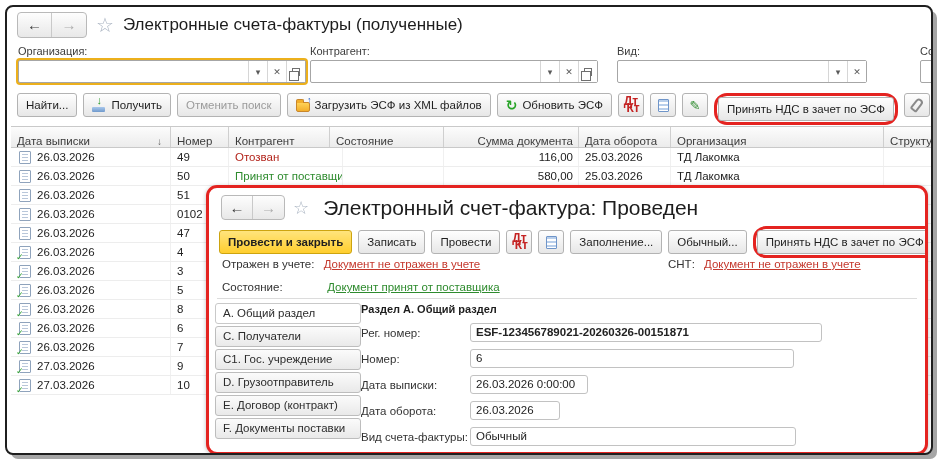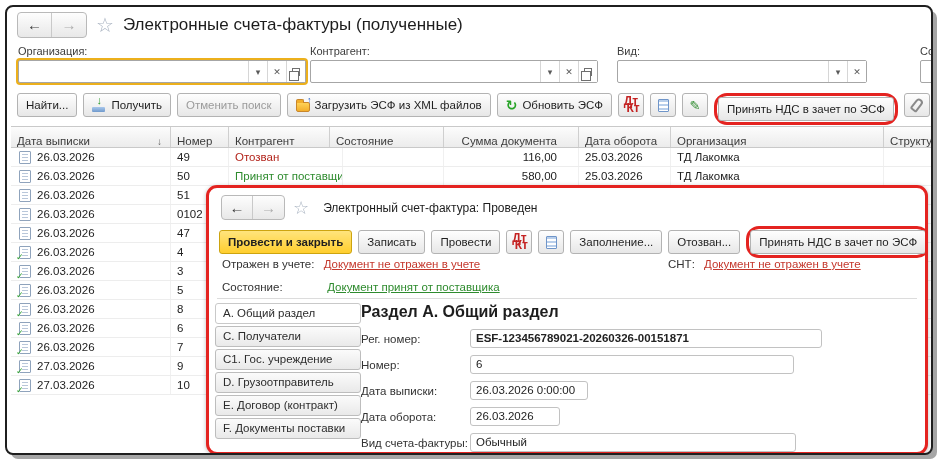--- a/index.html
+++ b/index.html
@@ -72,53 +72,53 @@
     background:linear-gradient(#fcfcfc,#ececec); border-top:1px solid #c9c9c9;
     border-bottom:1px solid #c9c9c9; }
   .th { font-size:11.5px; color:#3c3c3c; padding:4px 0 0 6px; border-right:1px solid #cfcfcf;
     display:flex; white-space:nowrap; overflow:hidden;align-items:flex-end; }
   .sort { margin-left:auto; margin-right:8px; color:#666; font-size:10px; }
   .tbody { position:absolute; left:4px; top:141px; width:920px; }
   .tr { display:flex; height:19px; border-bottom:1px solid #ededed; align-items:center; }
   .td { font-size:11.5px; padding:0 0 0 6px; height:100%; display:flex; align-items:center;
     border-right:1px solid #f0f0f0; white-space:nowrap; overflow:hidden; }
   .c0 { width:160px; } .c1 { width:58px; } .c2 { width:114px; } .c3 { width:101px; }
-  .c4 { width:135px; justify-content:flex-end; padding-right:21px; }
+  .c4 { width:135px; justify-content:flex-end; padding-right:5px; }
   .c5 { width:92px; } .c6 { width:213px; } .c7 { flex:1; border-right:none; }
   .td.red { color:#b3251c; } .td.green { color:#2e8b2e; }
   .doc-icon { position:relative; width:12px; height:13px; flex:0 0 12px; margin:0 6px 0 2px;
     border:1px solid #8fa3bc; border-radius:1px; background:#fff; }
   .doc-icon::before { content:""; position:absolute; inset:2px;
     background:repeating-linear-gradient(to bottom,#b9c7da 0 1px,transparent 1px 3px); }
   .tr.posted .doc-icon::after { content:"✓"; position:absolute; left:-4px; bottom:-4px;
     font-size:9px; font-weight:bold; color:#2fa12f; }
 
   
   .dialog { position:absolute; left:199px; top:178px; width:722px; height:270px;
     border:3px solid #e42320; border-radius:11px; background:#fff; overflow:hidden; z-index:5;
     box-shadow:0 1px 4px rgba(0,0,0,.25); }
   .dhdr { position:absolute; left:12px; top:7px; display:flex; align-items:center; gap:8px; }
   .dhdr .navbtn { width:31px; height:23px; }
   .dhdr .star { font-size:18px; }
-  .dtitle { font-size:12px; color:#1d1d1d; margin-left:6px; white-space:nowrap; }
+  .dtitle { font-size:21px; color:#1d1d1d; margin-left:6px; white-space:nowrap; }
   .dtoolbar { position:absolute; left:10px; top:38px; display:flex; align-items:center; gap:6px;
     width:704px; }
   .statusrow { position:absolute; left:13px; width:700px; font-size:11.5px; color:#333; }
   .statusrow .lbl { color:#333; }
   .link-red { color:#c4372c; text-decoration:underline; margin-left:6px; }
   .link-green { color:#2e8b2e; text-decoration:underline; margin-left:18px; }
   .snt-grp { position:absolute; left:446px; top:0; white-space:nowrap; }
   .dsep { position:absolute; left:8px; right:8px; top:110px; border-top:1px solid #dcdcdc; }
   .tabs { position:absolute; left:6px; top:115px; width:146px; }
   .tab { height:21px; margin-bottom:2px; border:1px solid #bdbdbd; border-radius:3px;
     background:linear-gradient(#fbfbfb,#e9e9e9); font-size:11.5px; color:#2c2c2c;
     padding:3px 0 0 7px; white-space:nowrap; overflow:hidden; }
   .tab.selected { background:#fff; border-color:#c9c9c9; }
   .form { position:absolute; left:152px; top:115px; right:6px; }
-  .sect-title { font-size:16px; font-weight:bold; color:#1d1d1d; margin-bottom:8px; }
+  .sect-title { font-size:11px; font-weight:bold; color:#1d1d1d; margin-bottom:8px; }
   .frow { margin-bottom:7px; height:19px; white-space:nowrap; }
   .flabel { display:inline-block; width:109px; font-size:11.5px; color:#333; vertical-align:middle; }
   .finput { display:inline-block; height:19px; border:1px solid #c2c2c2; border-radius:3px;
     background:#fff; font-size:11.5px; padding:2px 5px 0 5px; vertical-align:middle;
     overflow:hidden; white-space:nowrap; }
   .finput.bold { font-weight:bold; }
   .fw0 { width:352px; } .fw1 { width:324px; } .fw2 { width:118px; } .fw3 { width:90px; }
   .fw4 { width:326px; }
 </style>
 </head>
@@ -418,21 +418,21 @@
       <button class="btn icon-only">
           <span class="icon-dtkt">
             <i>Дт</i>
             <i>Кт</i>
           </span>
         </button>
       <button class="btn icon-only">
           <span class="icon-list"></span>
         </button>
       <button class="btn">Заполнение...</button>
-      <button class="btn">Отозван...</button>
+      <button class="btn">Обычный...</button>
       <span class="hl">
         <button class="btn">Принять НДС в зачет по ЭСФ</button>
       </span>
     </div>
 
     <div class="statusrow" style="top:70px">
       <span class="lbl">Отражен в учете:</span>
       <span class="link-red">Документ не отражен в учете</span>
       <span class="snt-grp">
         <span class="lbl">СНТ:</span>

